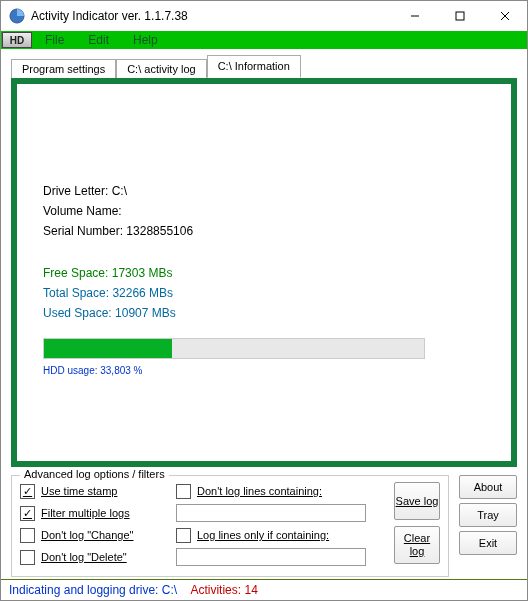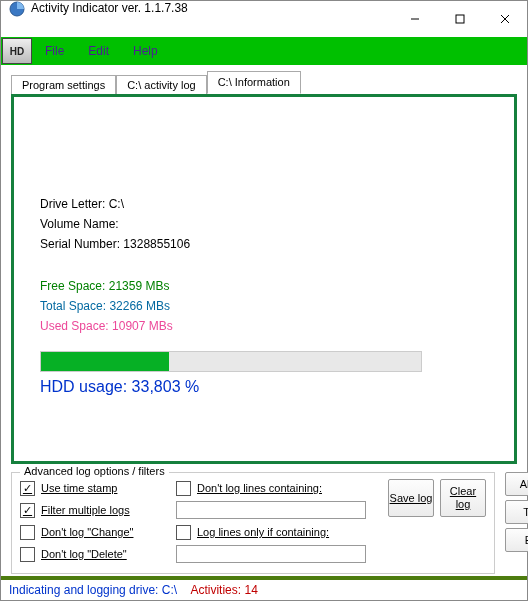--- a/index.html
+++ b/index.html
@@ -1,52 +1,52 @@
 <!DOCTYPE html>
 <html><head>
 <meta charset="utf-8">
 <style>
   html, body { margin:0; padding:0; font-family:"Segoe UI",Tahoma,sans-serif; font-size:12px; color:#000; background:#fff; }
   .window { width:528px; height:601px; border:1px solid #888; box-sizing:border-box; display:flex; flex-direction:column; background:#fff; }
-  .titlebar { height:36px; display:flex; align-items:flex-start; padding:0 0 0 8px; background:#fff; }
+  .titlebar { height:30px; display:flex; align-items:center; padding:0 0 0 8px; background:#fff; }
   .title-icon { width:16px; height:16px; margin-right:6px; }
   .title-text { flex:1; font-size:12px; }
   .win-controls { display:flex; height:100%; }
   .win-btn { width:45px; display:flex; align-items:center; justify-content:center; font-size:13px; font-family:Arial,sans-serif; }
-  .menubar { height:28px; background:#00c000; display:flex; align-items:stretch; }
+  .menubar { height:18px; background:#00c000; display:flex; align-items:stretch; }
   .hd-badge { width:28px; background:linear-gradient(#eee,#bbb); border:1px solid #444; margin:1px; display:flex; align-items:center; justify-content:center; font-weight:bold; font-size:10px; color:#222; }
-  .menu-item { padding:0 12px; display:flex; align-items:center; color:#4c1d95; cursor:default; }
+  .menu-item { padding:0 12px; display:flex; align-items:center; color:#14532d; cursor:default; }
   .tabs-row { display:flex; align-items:flex-end; padding:4px 4px 0 10px; background:#fff; margin-top:2px;}
   .tab { padding:3px 10px 4px 10px; border:1px solid #aaa; border-bottom:none; margin-right:0px; background:#fff; font-size:11px; position:relative; top:1px;}
   .tab.inactive {  }
   .tab.active { background:#fff; border-bottom:1px solid #fff; z-index:2; top:0px; padding-top:4px; padding-bottom:5px;}
-  .tab-panel { flex:1; border:3px solid #15803d; margin:0 10px 4px 10px; padding:10px; box-sizing:border-box; overflow:hidden; position:relative;}
+  .tab-panel { flex:1; border:6px solid #15803d; margin:0 10px 4px 10px; padding:10px; box-sizing:border-box; overflow:hidden; position:relative;}
   .info-block { margin:90px 0 0 16px; }
   .info-line { margin:6px 0; font-size:12px; }
   .blk { color:#000; }
   .grn { color:#008000; }
   .purp { color:#0369a1; }
-  .blu { color:#ec4899; }
+  .blu { color:#0369a1; }
   .progress-wrap { margin:18px 16px 0 16px; }
   .progress-outer { width:380px; height:19px; background:#e8e8e8; border:1px solid #ccc; }
   .progress-inner { height:100%; background:#06b025; }
-  .usage-line { margin:6px 0 0 16px; color:#0033cc; font-size:16px; }
+  .usage-line { margin:6px 0 0 16px; color:#0033cc; font-size:10px; }
   .adv-group { border:1px solid #ccc; margin:4px 10px 2px 10px; padding:4px 8px 8px 8px; position:relative; }
   .adv-legend { position:absolute; top:-8px; left:8px; background:#fff; padding:0 4px; font-size:11px; }
   .adv-body { display:flex; }
   .adv-left { display:grid; grid-template-columns:150px 200px; grid-auto-rows:22px; column-gap:6px; row-gap:0px; align-items:center; }
   .chk-cell { display:flex; align-items:center; gap:6px; font-size:11px; white-space:nowrap;}
   .chk { width:13px; height:13px; border:1px solid #555; display:inline-flex; align-items:center; justify-content:center; font-size:12px; line-height:1; background:#fff;}
   .chk.checked::after { content:"✓"; color:#000; font-size:11px; }
   .txt-input { width:190px; height:18px; border:1px solid #999; box-sizing:border-box; font-size:11px; padding:1px 3px;}
-  .adv-btns { display:flex; flex-direction:row; gap:6px; margin-left:auto; padding:2px 0 0 12px;}
+  .adv-btns { display:flex; flex-direction:column; gap:6px; margin-left:auto; padding:2px 0 0 12px;}
   .btn { width:44px; height:36px; border:1px solid #999; background:linear-gradient(#fdfdfd,#ececec); font-size:11px; display:flex; align-items:center; justify-content:center; text-align:center; line-height:1.15; border-radius:2px;}
   .side-btns { display:flex; flex-direction:column; gap:4px; padding:4px 10px 4px 0;}
   .side-btn { width:56px; height:22px; border:1px solid #999; background:linear-gradient(#fdfdfd,#ececec); font-size:11px; display:flex; align-items:center; justify-content:center; border-radius:2px;}
-  .statusbar { border-top:4px solid #4d7c0f; padding:3px 8px; font-size:12px; }
+  .statusbar { border-top:1px solid #4d7c0f; padding:3px 8px; font-size:12px; }
   .status-blue { color:#0033cc; }
   .status-red { color:#c00000; margin-left:10px; }
   .lower-area { display:flex; }
   .lower-left { flex:1;text-decoration:underline; }
 </style>
 </head>
 <body>
 
 <div class="window">
 
@@ -90,21 +90,21 @@
     <div class="tab inactive">C:\ activity log</div>
     <div class="tab active">C:\ Information</div>
   </div>
 
   <div class="tab-panel">
     <div class="info-block">
       <div class="info-line blk">Drive Letter: C:\</div>
       <div class="info-line blk">Volume Name:</div>
       <div class="info-line blk">Serial Number: 1328855106</div>
       <div style="height:16px"></div>
-      <div class="info-line grn">Free Space: 21359 MBs</div>
+      <div class="info-line grn">Free Space: 17303 MBs</div>
       <div class="info-line purp">Total Space: 32266 MBs</div>
       <div class="info-line blu">Used Space: 10907 MBs</div>
     </div>
     <div class="progress-wrap">
       <div class="progress-outer">
         <div class="progress-inner" id="usage-bar" style="width: 33.803%;"></div>
       </div>
     </div>
     <div class="usage-line">HDD usage:  33,803 %</div>
   </div>

